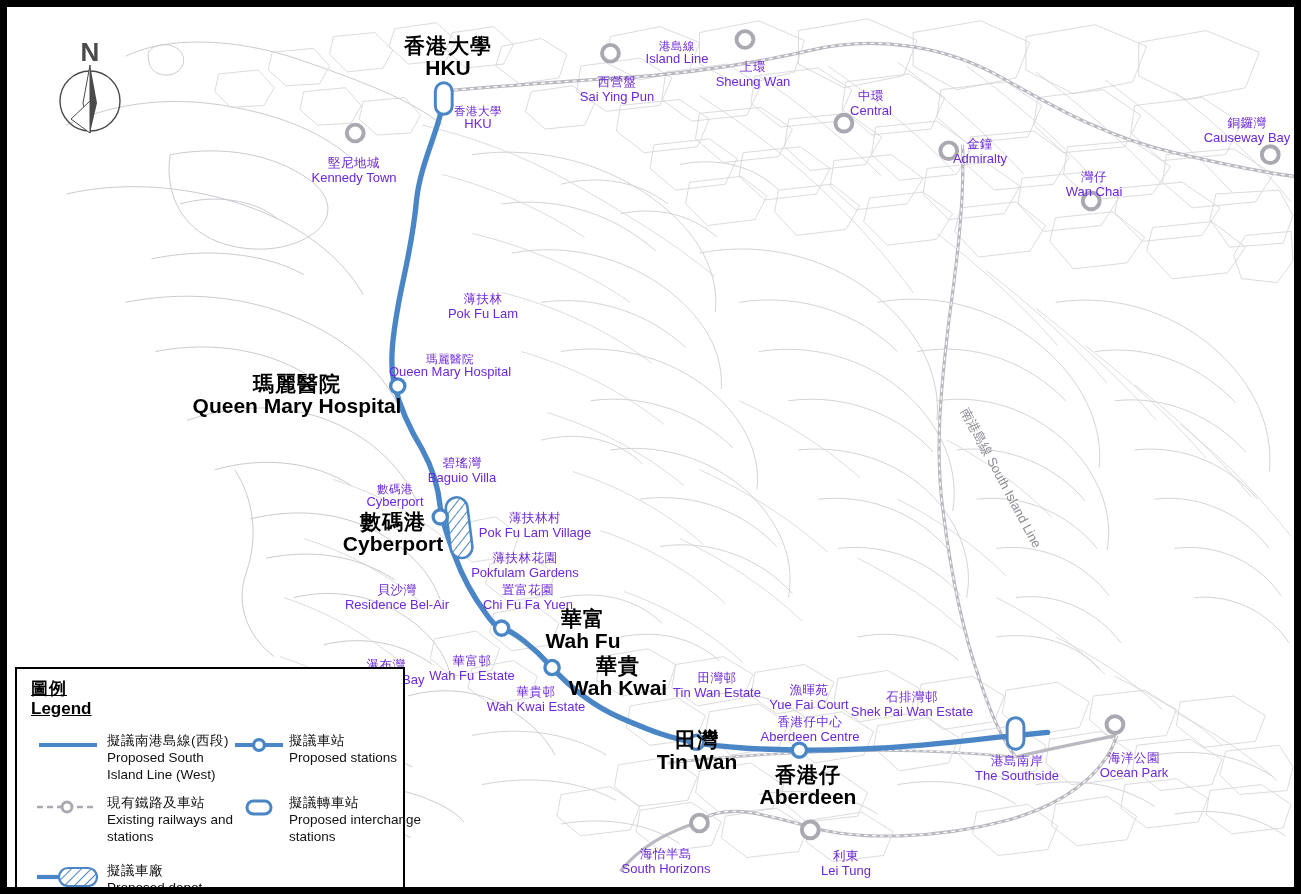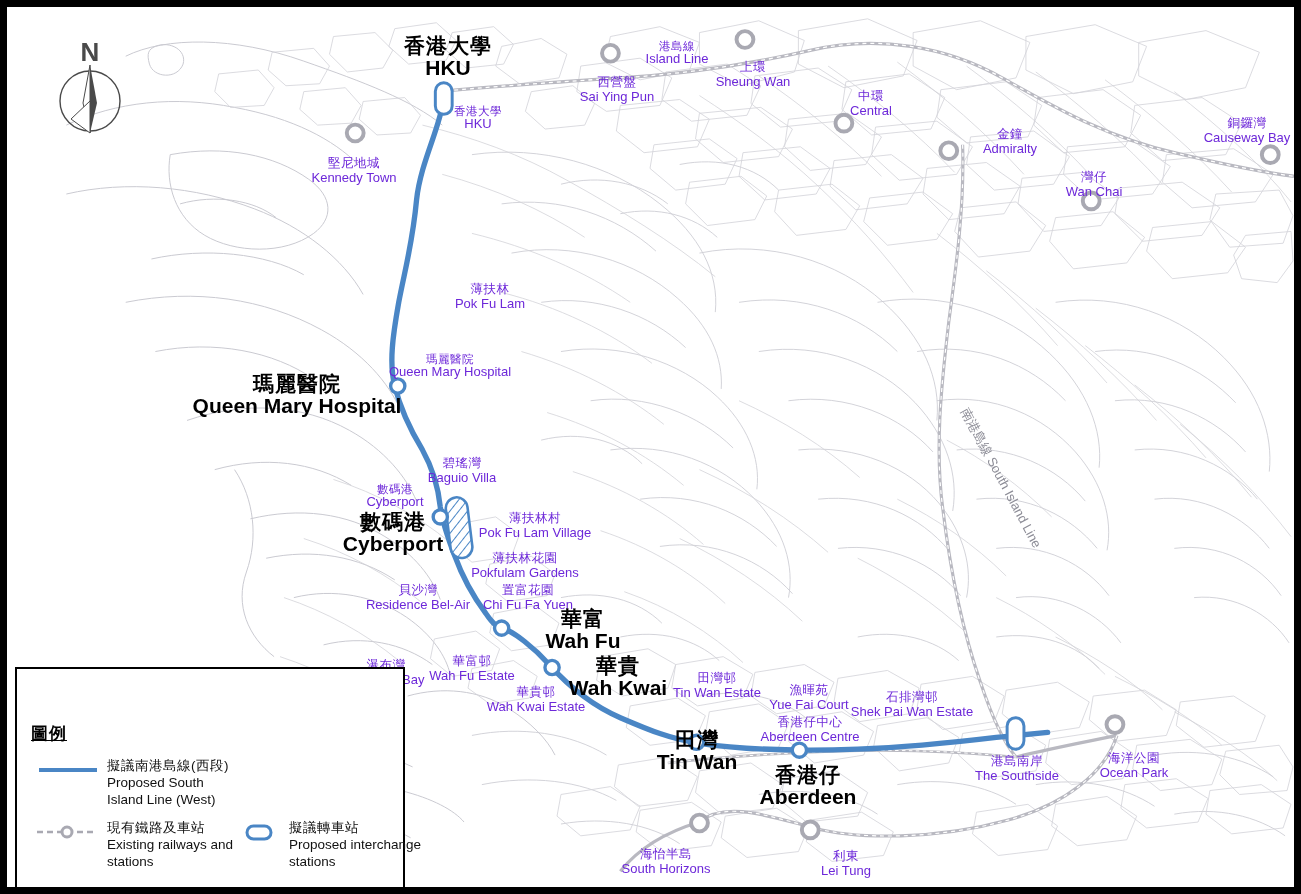--- a/index.html
+++ b/index.html
@@ -48,21 +48,21 @@
   .slabel .zh{display:block;font-size:21px;letter-spacing:1px;}
   .slabel .en{display:block;font-size:21px;}
 
   
   #legend{
     position:absolute;left:8px;top:660px;width:390px;height:226px;
     background:#fff;border:2px solid #000;box-sizing:border-box;
     padding:10px 12px 0 14px;
   }
   #legend .title{font-size:17px;color:#000;line-height:1.18;}
-  #legend .title span{display:block;text-decoration:underline;font-weight:bold;margin-top:45px;}
+  #legend .title span{display:block;text-decoration:underline;font-weight:bold;}
   #legend .title .zh{letter-spacing:1px;}
   .lgrid{position:relative;margin-top:6px;}
   .litem{position:absolute;display:flex;align-items:flex-start;}
   .lsym{width:72px;flex:0 0 72px;height:20px;position:relative;margin-top:2px;}
   .ltext{font-size:13.5px;color:#111;line-height:1.25;}
   .ltext .zh{display:block;letter-spacing:.5px;}
   .ltext .en{display:block;}
 </style>
 </head>
 <body>
@@ -370,41 +370,41 @@
         <span class="en">Sheung Wan</span>
       </div>
       <div class="plabel" style="left: 610px; top: 69px;">
         <span class="zh">西營盤</span>
         <span class="en">Sai Ying Pun</span>
       </div>
       <div class="plabel" style="left: 864px; top: 83px;">
         <span class="zh">中環</span>
         <span class="en">Central</span>
       </div>
-      <div class="plabel" style="left: 973px; top: 121px; margin-left: 30px;">
+      <div class="plabel" style="left: 973px; top: 131px;">
         <span class="zh">金鐘</span>
         <span class="en">Admiralty</span>
       </div>
       <div class="plabel" style="left: 1087px; top: 164px;">
         <span class="zh">灣仔</span>
         <span class="en">Wan Chai</span>
       </div>
       <div class="plabel" style="left: 1240px; top: 110px;">
         <span class="zh">銅鑼灣</span>
         <span class="en">Causeway Bay</span>
       </div>
       <div class="plabel small" style="left: 471px; top: 98px;">
         <span class="zh">香港大學</span>
         <span class="en">HKU</span>
       </div>
       <div class="plabel" style="left: 347px; top: 150px;">
         <span class="zh">堅尼地城</span>
         <span class="en">Kennedy Town</span>
       </div>
-      <div class="plabel" style="left: 476px; top: 276px; margin-left: 7px;">
+      <div class="plabel" style="left: 476px; top: 286px;">
         <span class="zh">薄扶林</span>
         <span class="en">Pok Fu Lam</span>
       </div>
       <div class="plabel small" style="left: 443px; top: 346px;">
         <span class="zh">瑪麗醫院</span>
         <span class="en">Queen Mary Hospital</span>
       </div>
       <div class="plabel" style="left: 455px; top: 450px;">
         <span class="zh">碧瑤灣</span>
         <span class="en">Baguio Villa</span>
@@ -414,21 +414,21 @@
         <span class="en">Cyberport</span>
       </div>
       <div class="plabel" style="left: 528px; top: 505px;">
         <span class="zh">薄扶林村</span>
         <span class="en">Pok Fu Lam Village</span>
       </div>
       <div class="plabel" style="left: 518px; top: 545px;">
         <span class="zh">薄扶林花園</span>
         <span class="en">Pokfulam Gardens</span>
       </div>
-      <div class="plabel" style="left: 390px; top: 577px; margin-left: 21px;">
+      <div class="plabel" style="left: 390px; top: 577px;">
         <span class="zh">貝沙灣</span>
         <span class="en">Residence Bel-Air</span>
       </div>
       <div class="plabel" style="left: 521px; top: 577px;">
         <span class="zh">置富花園</span>
         <span class="en">Chi Fu Fa Yuen</span>
       </div>
       <div class="plabel" style="left: 379px; top: 652px;">
         <span class="zh">瀑布灣</span>
         <span class="en">Waterfall Bay</span>
@@ -512,20 +512,21 @@
 
   <div class="slabel" style="left:801px;top:757px;">
     <span class="zh">香港仔</span>
     <span class="en">Aberdeen</span>
   </div>
 
 
   <div id="legend">
     <div class="title">
       <span class="zh">圖例</span>
+      <span class="en">Legend</span>
     </div>
 
     <div class="lgrid" style="height:170px;">
 
       <div class="litem" style="left:4px;top:70px;width:200px;">
         <div class="lsym">
           <svg width="72" height="20">
             <line x1="2" y1="10" x2="62" y2="10" stroke="#a9a9b2" stroke-width="2.6" stroke-dasharray="6 4"></line>
             <circle cx="32" cy="10" r="5" fill="#ffffff" stroke="#a9a9b2" stroke-width="3"></circle>
           </svg>
@@ -554,20 +555,32 @@
             <line x1="2" y1="12" x2="26" y2="12" stroke="#4a86c5" stroke-width="4.2"></line>
             <rect x="24" y="3" width="38" height="18" rx="9" ry="9" fill="url(#hatch)" stroke="#4a86c5" stroke-width="2.2"></rect>
           </svg>
         </div>
         <div class="ltext">
           <span class="zh">擬議車廠</span>
           <span class="en">Proposed depot</span>
         </div>
       </div>
 
+      <div class="litem" style="left:202px;top:8px;width:188px;">
+        <div class="lsym" style="width:56px;flex:0 0 56px;">
+          <svg width="56" height="20">
+            <line x1="2" y1="10" x2="50" y2="10" stroke="#4a86c5" stroke-width="4.2"></line>
+            <circle cx="26" cy="10" r="5.4" fill="#ffffff" stroke="#4a86c5" stroke-width="3.2"></circle>
+          </svg>
+        </div>
+        <div class="ltext">
+          <span class="zh">擬議車站</span>
+          <span class="en">Proposed stations</span>
+        </div>
+      </div>
 
       <div class="litem" style="left:202px;top:70px;width:190px;">
         <div class="lsym" style="width:56px;flex:0 0 56px;">
           <svg width="56" height="20">
             <rect x="14" y="4" width="24" height="13" rx="6.5" ry="6.5" fill="#ffffff" stroke="#4a86c5" stroke-width="3"></rect>
           </svg>
         </div>
         <div class="ltext">
           <span class="zh">擬議轉車站</span>
           <span class="en">Proposed interchange stations</span>

